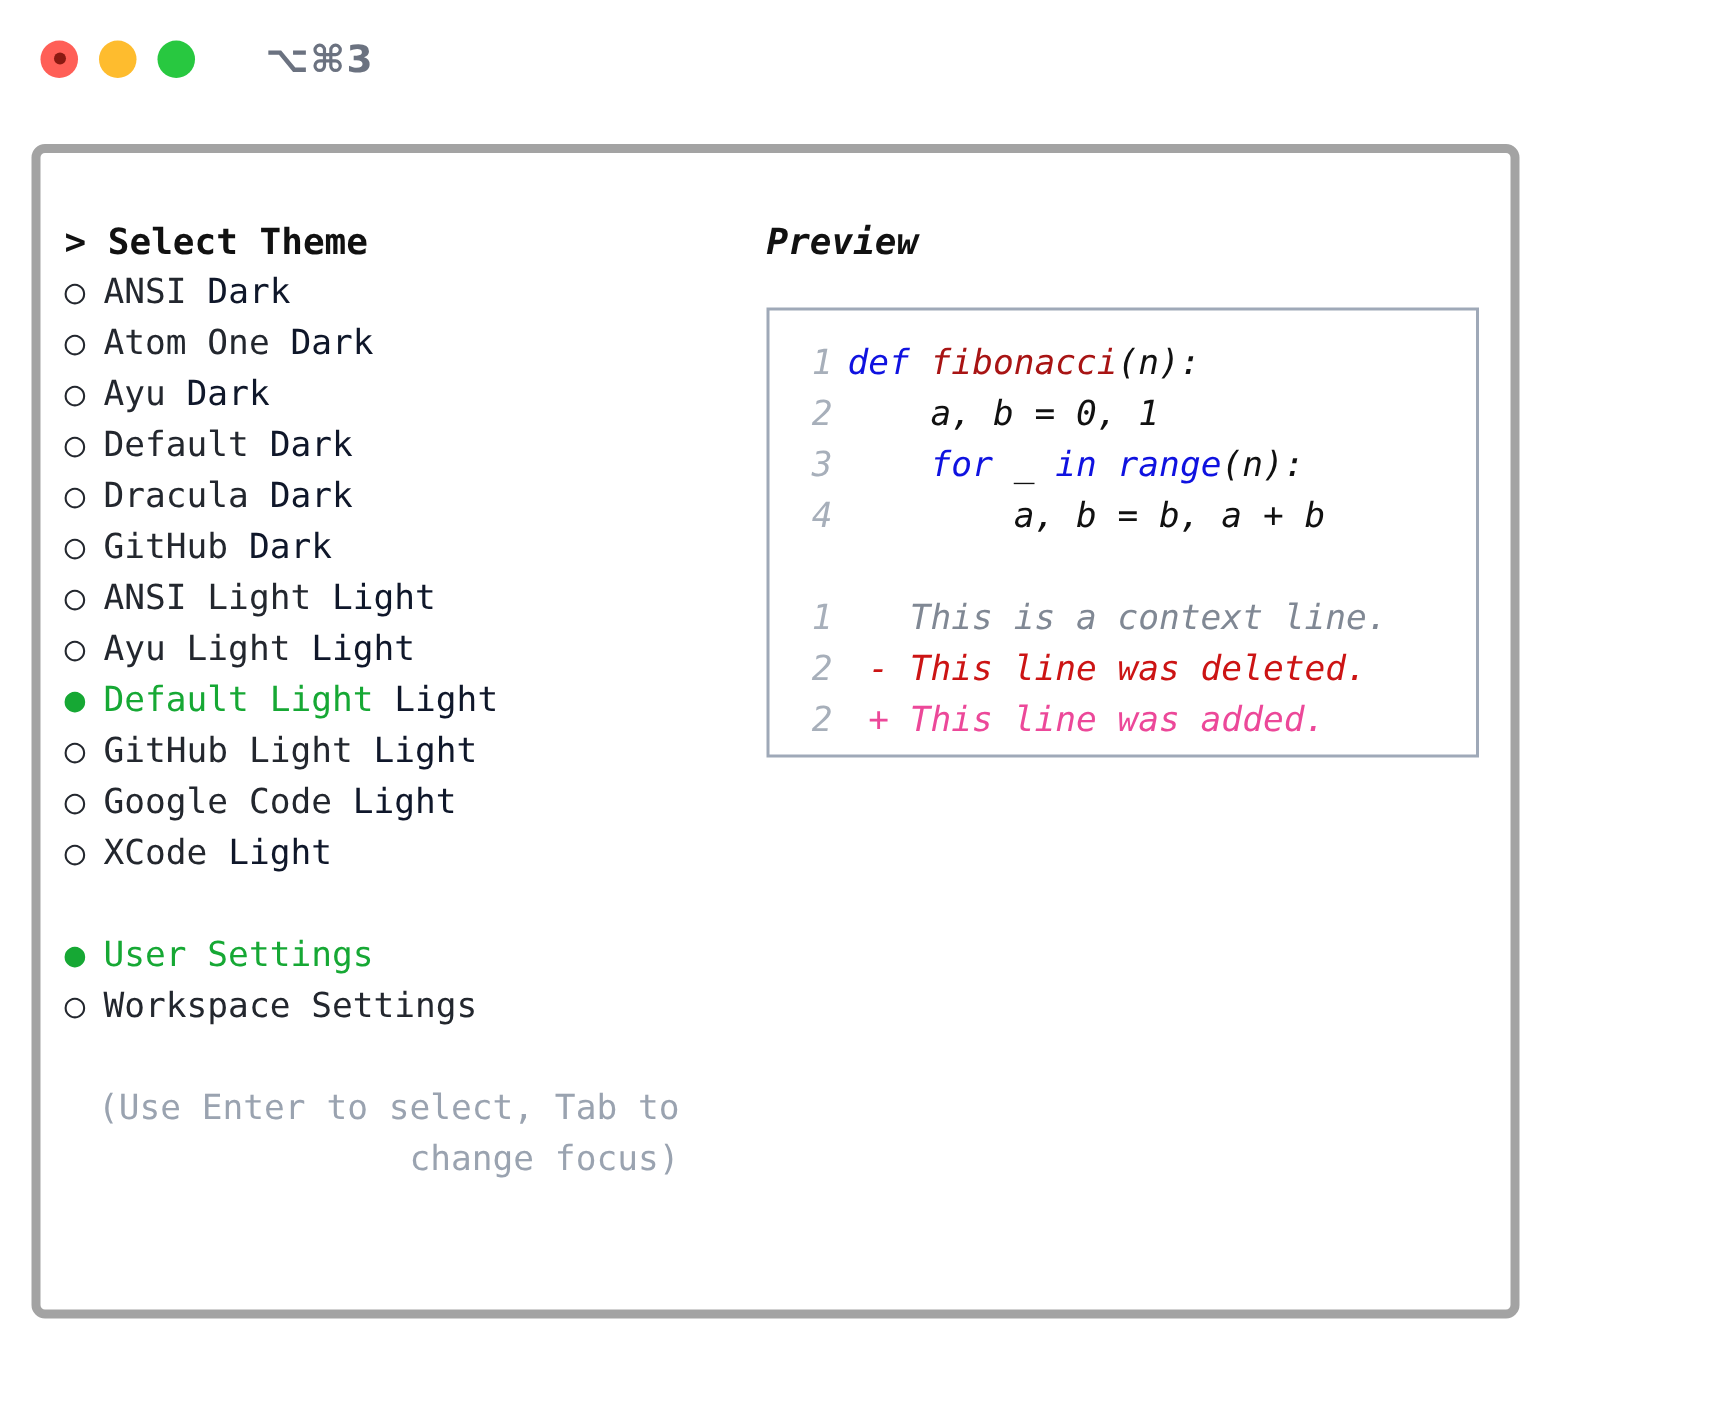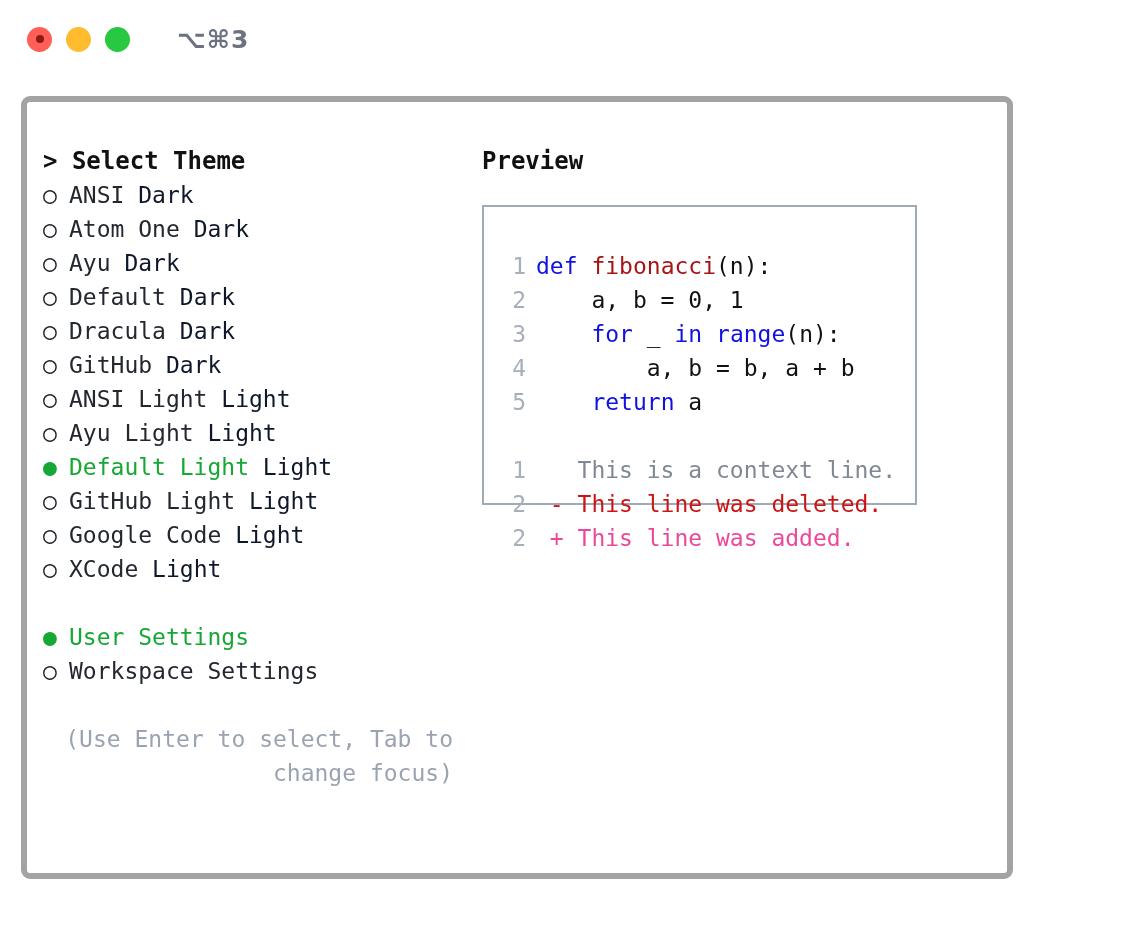--- a/index.html
+++ b/index.html
@@ -120,38 +120,39 @@
     line-height: 34px;
     color: #9aa3b0;
     width: 410px;
     white-space: normal;
     text-align: right;
   }
 
   
   #right-col {
     position: absolute;
-    left: 455px;
+    left: 484px;
     top: 42px;
     width: 500px;
+    font-style: italic;
   }
   #preview-title {
     font-size: 24px;
     font-weight: bold;
     color: #111111;
     line-height: 34px;
   }
   #preview-box {
     margin-top: 27px;
-    width: 435px;
+    width: 475px;
     height: 300px;
     border: 2px solid #9fa9b8;
     box-sizing: border-box;
     background: #ffffff;
-    padding: 42px 0 0 18px;
+    padding: 18px 0 0 18px;
   }
   .code-line {
     font-size: 23px;
     line-height: 34px;
     white-space: pre;
     color: #111111;
   }
   .ln {
     color: #a7afba;
     display: inline-block;
@@ -214,21 +215,20 @@
     </div>
 
     <div id="right-col">
       <div id="preview-title">Preview</div>
       <div id="preview-box">
         <div id="code-block">
             <div class="code-line"><span class="ln">1</span><span class="kw">def </span><span class="fn">fibonacci</span><span class="pl">(n):</span></div>
             <div class="code-line"><span class="ln">2</span><span class="pl">    a, b = 0, 1</span></div>
             <div class="code-line"><span class="ln">3</span><span class="pl">    </span><span class="kw">for</span><span class="pl"> _ </span><span class="kw">in</span><span class="pl"> </span><span class="kw">range</span><span class="pl">(n):</span></div>
             <div class="code-line"><span class="ln">4</span><span class="pl">        a, b = b, a + b</span></div>
-            <div class="code-line"><span class="ln">5</span><span class="pl">    </span><span class="kw">return</span><span class="pl"> a</span></div>
           </div>
         <div class="blank-line"></div>
         <div id="diff-block">
             <div class="code-line"><span class="ln">1</span><span class="diff-ctx">   This is a context line.</span></div>
             <div class="code-line"><span class="ln">2</span><span class="diff-del"> - This line was deleted.</span></div>
             <div class="code-line"><span class="ln">2</span><span class="diff-add"> + This line was added.</span></div>
           </div>
       </div>
     </div>
 

